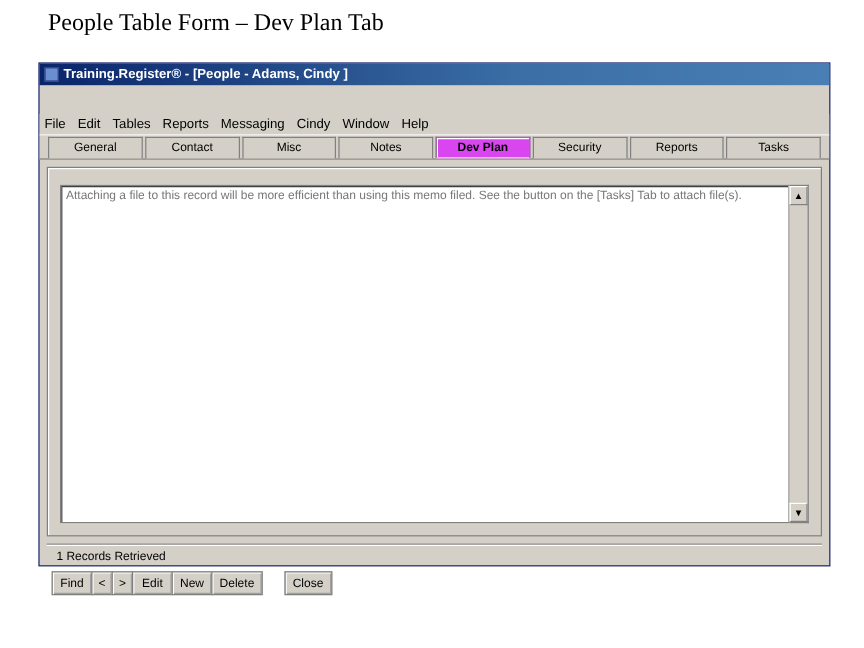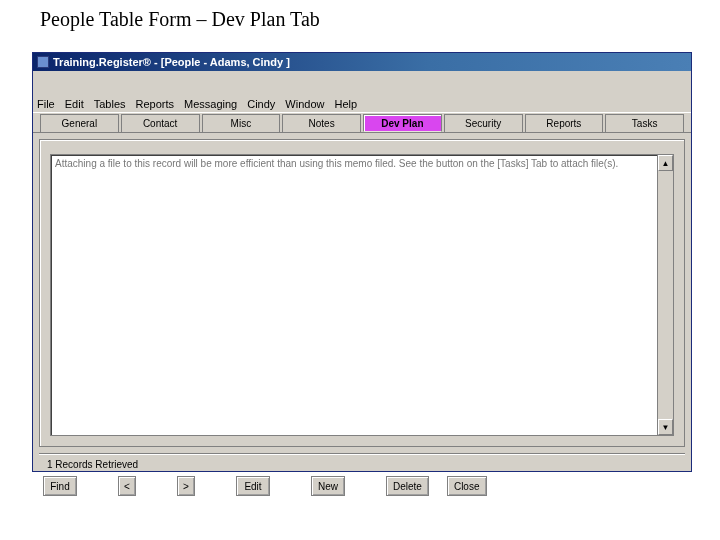--- a/index.html
+++ b/index.html
@@ -14,21 +14,21 @@
   .tab { flex: 1; height: 18px; margin: 0 1px; border: 1px solid #808080; border-bottom: none; background: #d4d0c8; display: flex; align-items: center; justify-content: center; font-size: 10px; cursor: default; position: relative; }
   .tab.active { background: #d946ef; border-bottom: 1px solid #e8e4dc; z-index: 2; font-weight: bold; box-shadow: inset 1px 1px 0 #fff; }
   .tab-panel { margin: 6px; height: 308px; border: 1px solid #808080; background: #d4d0c8; display: flex; flex-direction: column; padding: 14px 10px 10px 10px; box-shadow: inset 1px 1px 0 #fff; }
   .memo-wrap { flex: 1; display: flex; }
   .memo { flex: 1; background: #fff; border: 1px solid #808080; box-shadow: inset 1px 1px 0 #404040; padding: 3px 4px; font-size: 10px; color: #777; overflow: hidden; }
   .scrollbar { width: 16px; background: #d4d0c8; border: 1px solid #808080; border-left: none; display: flex; flex-direction: column; justify-content: space-between; }
   .scroll-btn { height: 16px; background: #d4d0c8; border: 1px solid #fff; border-right-color: #808080; border-bottom-color: #808080; display: flex; align-items: center; justify-content: center; font-size: 8px; color: #000; }
   .footer-divider { height: 2px; margin: 2px 6px 0 6px; border-top: 1px solid #808080; border-bottom: 1px solid #fff; }
   .statusbar { padding: 4px 10px 2px 14px; font-size: 10px; }
   .buttonbar { padding: 4px 10px 6px 10px; display: flex; align-items: center; gap: 4px; }
-  .btn-group { display: flex; gap: 42px; }
+  .btn-group { display: flex; }
   .btn { height: 20px; min-width: 34px; padding: 0 6px; background: #d4d0c8; border: 1px solid #808080; box-shadow: inset 1px 1px 0 #fff, inset -1px -1px 0 #a0a0a0; font-size: 10px; display: inline-flex; align-items: center; justify-content: center; cursor: default; }
   .btn.nav { min-width: 18px; padding: 0 4px; }
   .btn-group .btn + .btn { margin-left: -1px; }
   .close-gap { width: 10px; }
 </style>
 </head>
 <body>
 
 <div class="page-caption">People Table Form – Dev Plan Tab</div>
 

